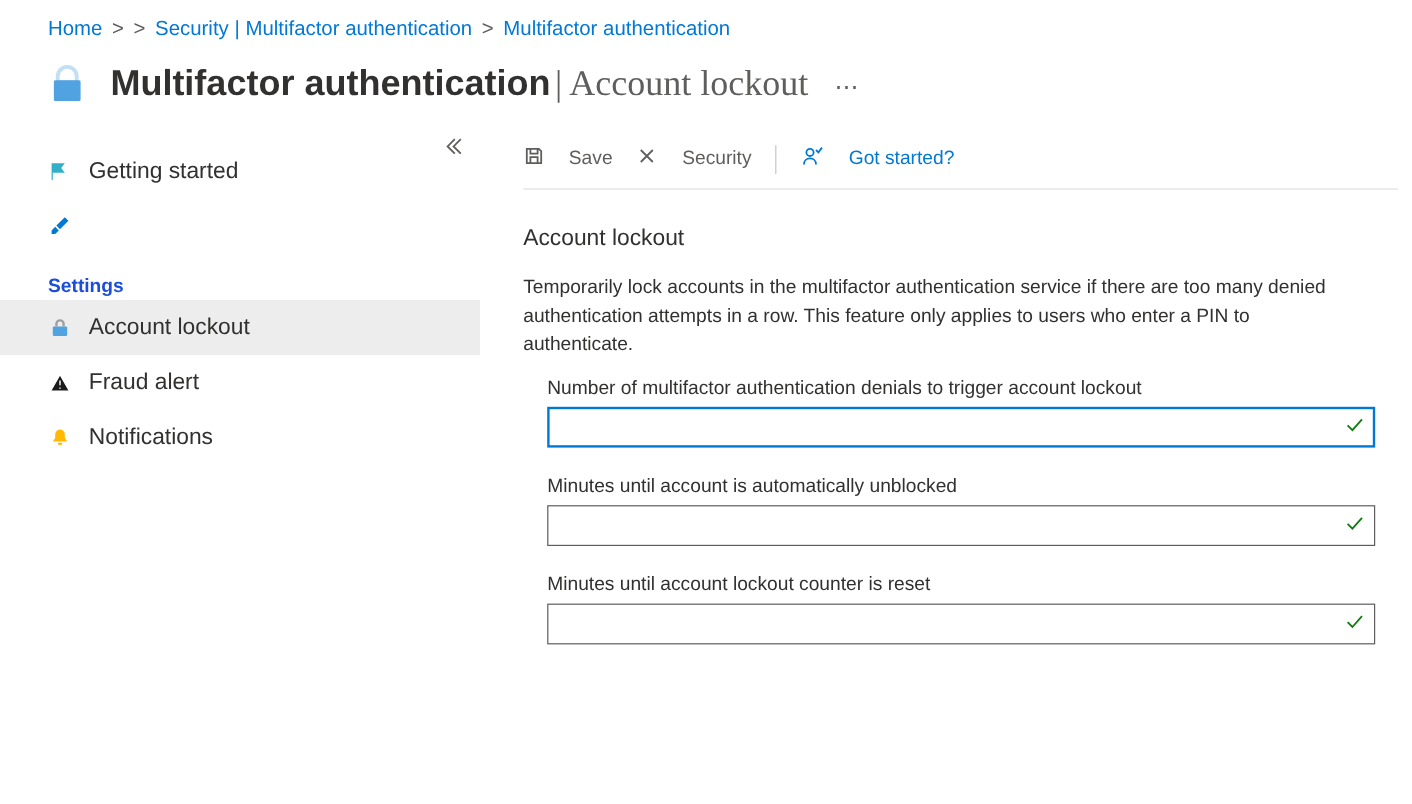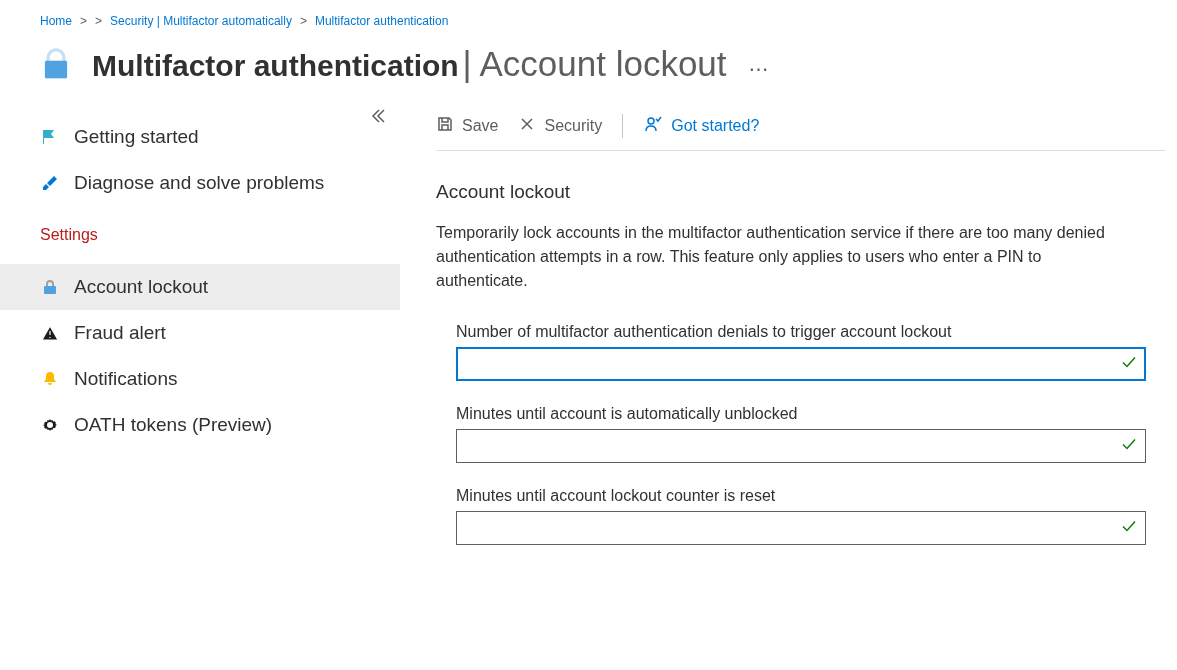--- a/index.html
+++ b/index.html
@@ -7,21 +7,21 @@
       font-family: "Segoe UI", -apple-system, BlinkMacSystemFont, sans-serif;
       font-size: 14px;
       color: #323130;
       background: #fff;
       width: 1177px;
       height: 670px;
       overflow: hidden;
     }
     .breadcrumb {
       padding: 14px 20px 8px 40px;
-      font-size: 12px;
+      font-size: 17px;
       display: flex;
       align-items: center;
       gap: 8px;
       flex-wrap: wrap;
     }
     .breadcrumb a { color: #0078d4; text-decoration: none; cursor: pointer; }
     .breadcrumb .sep { color: #605e5c; }
     .page-header {
       display: flex;
       align-items: center;
@@ -31,23 +31,24 @@
     .page-header-icon {
       width: 40px; height: 40px;
       display: flex; align-items: center; justify-content: center;
     }
     .page-title {
       font-size: 30px;
       font-weight: 600;
       color: #323130;
     }
     .page-subtitle {
-      font-size: 35px;
+      font-size: 30px;
       font-weight: 400;
       color: #605e5c;
+      font-family: Liberation Serif, serif;
     }
     .page-title-dots { font-size: 20px; color: #605e5c; margin-left: 18px; letter-spacing: 2px; cursor: pointer;}
     .layout {
       display: flex;
       height: calc(100% - 120px);
     }
     .sidebar {
       width: 400px;
       padding-top: 10px;
       flex-shrink: 0;
@@ -73,60 +74,60 @@
     .sidebar-item.selected {
       background: #ededed;
     }
     .sidebar-item .icon {
       width: 20px; height: 20px;
       display: flex; align-items: center; justify-content: center;
       flex-shrink: 0;
     }
     .sidebar-section {
       font-size: 16px;
-      font-weight: 400;
-      padding: 20px 20px 20px 40px;
-      color: #b91c1c;
+      font-weight: 700;
+      padding: 20px 20px 2px 40px;
+      color: #1d4ed8;
     }
     .main {
       flex: 1;
       padding: 0 0 0 36px;
     }
     .toolbar {
       display: flex;
       align-items: center;
       gap: 20px;
       padding: 10px 0 12px 0;
       border-bottom: 1px solid #e1dfdd;
       margin-right: 12px;
     }
     .toolbar-btn {
       display: flex;
       align-items: center;
-      gap: 8px;
+      gap: 20px;
       color: #605e5c;
       font-size: 16px;
       cursor: pointer;
     }
     .toolbar-btn.feedback { color: #0078d4; }
     .toolbar-sep {
       width: 1px;
       height: 24px;
       background: #c8c6c4;
     }
     .section-title {
       font-size: 19px;
       color: #323130;
       margin: 30px 0 18px 0;
     }
     .section-desc {
       font-size: 16px;
       color: #323130;
       line-height: 1.5;
-      margin-bottom: 30px;
+      margin-bottom: 15px;
       max-width: 680px;
     }
     .field {
       margin-bottom: 24px;
       max-width: 690px;
       margin-left: 20px;
     }
     .field-label {
       font-size: 16px;
       color: #323130;
@@ -156,21 +157,21 @@
       color: #107c10;
     }
   </style>
 </head>
 <body>
 
 <div class="breadcrumb">
   <a>Home</a>
   <span class="sep">&gt;</span>
   <span class="sep">&gt;</span>
-  <a>Security | Multifactor automatically</a>
+  <a>Security | Multifactor authentication</a>
   <span class="sep">&gt;</span>
   <a>Multifactor authentication</a>
 </div>
 
 <div class="page-header">
   <span class="page-header-icon">
     <svg width="38" height="38" viewBox="0 0 24 24">
         <path fill="#50a3e0" d="M6 10V8a6 6 0 1112 0v2h1v11H5V10h1zm2 0h8V8a4 4 0 10-8 0v2z" opacity="0.35"></path>
         <rect x="5" y="10" width="14" height="11" rx="1" fill="#50a3e0"></rect>
       </svg>
@@ -198,21 +199,20 @@
       </span>
       <span>Getting started</span>
     </div>
 
     <div class="sidebar-item">
       <span class="icon">
         <svg width="18" height="18" viewBox="0 0 18 18">
             <path fill="#0078d4" d="M13 2l3 3-7 7-3-3 7-7zM2 13l3-3 3 3-3 3H2v-3z"></path>
           </svg>
       </span>
-      <span>Diagnose and solve problems</span>
     </div>
 
     <div class="sidebar-section">Settings</div>
 
     <div class="sidebar-item selected">
       <span class="icon">
         <svg width="18" height="18" viewBox="0 0 18 18">
             <rect x="3" y="8" width="12" height="8" rx="1" fill="#50a3e0"></rect>
             <path fill="none" stroke="#a0a0a0" stroke-width="2" d="M6 8V6a3 3 0 116 0v2"></path>
           </svg>
@@ -232,28 +232,20 @@
 
     <div class="sidebar-item">
       <span class="icon">
         <svg width="18" height="18" viewBox="0 0 18 18">
             <path fill="#ffb900" d="M9 2a4 4 0 00-4 4v3l-2 3h12l-2-3V6a4 4 0 00-4-4zm-2 11a2 2 0 104 0H7z"></path>
           </svg>
       </span>
       <span>Notifications</span>
     </div>
 
-    <div class="sidebar-item">
-      <span class="icon">
-        <svg width="18" height="18" viewBox="0 0 18 18">
-            <path fill="#1b1b1b" d="M9 6a3 3 0 100 6 3 3 0 000-6zm7 3l-1.5.5.3 1.5-1.3 1.3-1.5-.3L11.5 14 10 13.5 9 15l-1-1.5L6.5 14l-.5-1.5-1.5.3-1.3-1.3.3-1.5L2 9l1.5-.5-.3-1.5 1.3-1.3 1.5.3L6.5 4 8 4.5 9 3l1 1.5L11.5 4l.5 1.5 1.5-.3 1.3 1.3-.3 1.5L16 9z"></path>
-          </svg>
-      </span>
-      <span>OATH tokens (Preview)</span>
-    </div>
 
 
   </div>
 
   <div class="main">
     <div class="toolbar">
       <div class="toolbar-btn">
         <span>
           <svg width="18" height="18" viewBox="0 0 18 18">
               <path fill="none" stroke="#605e5c" stroke-width="1.5" d="M3 3h10l2 2v10H3V3zm3 0v4h6V3M6 15v-5h6v5"></path>

